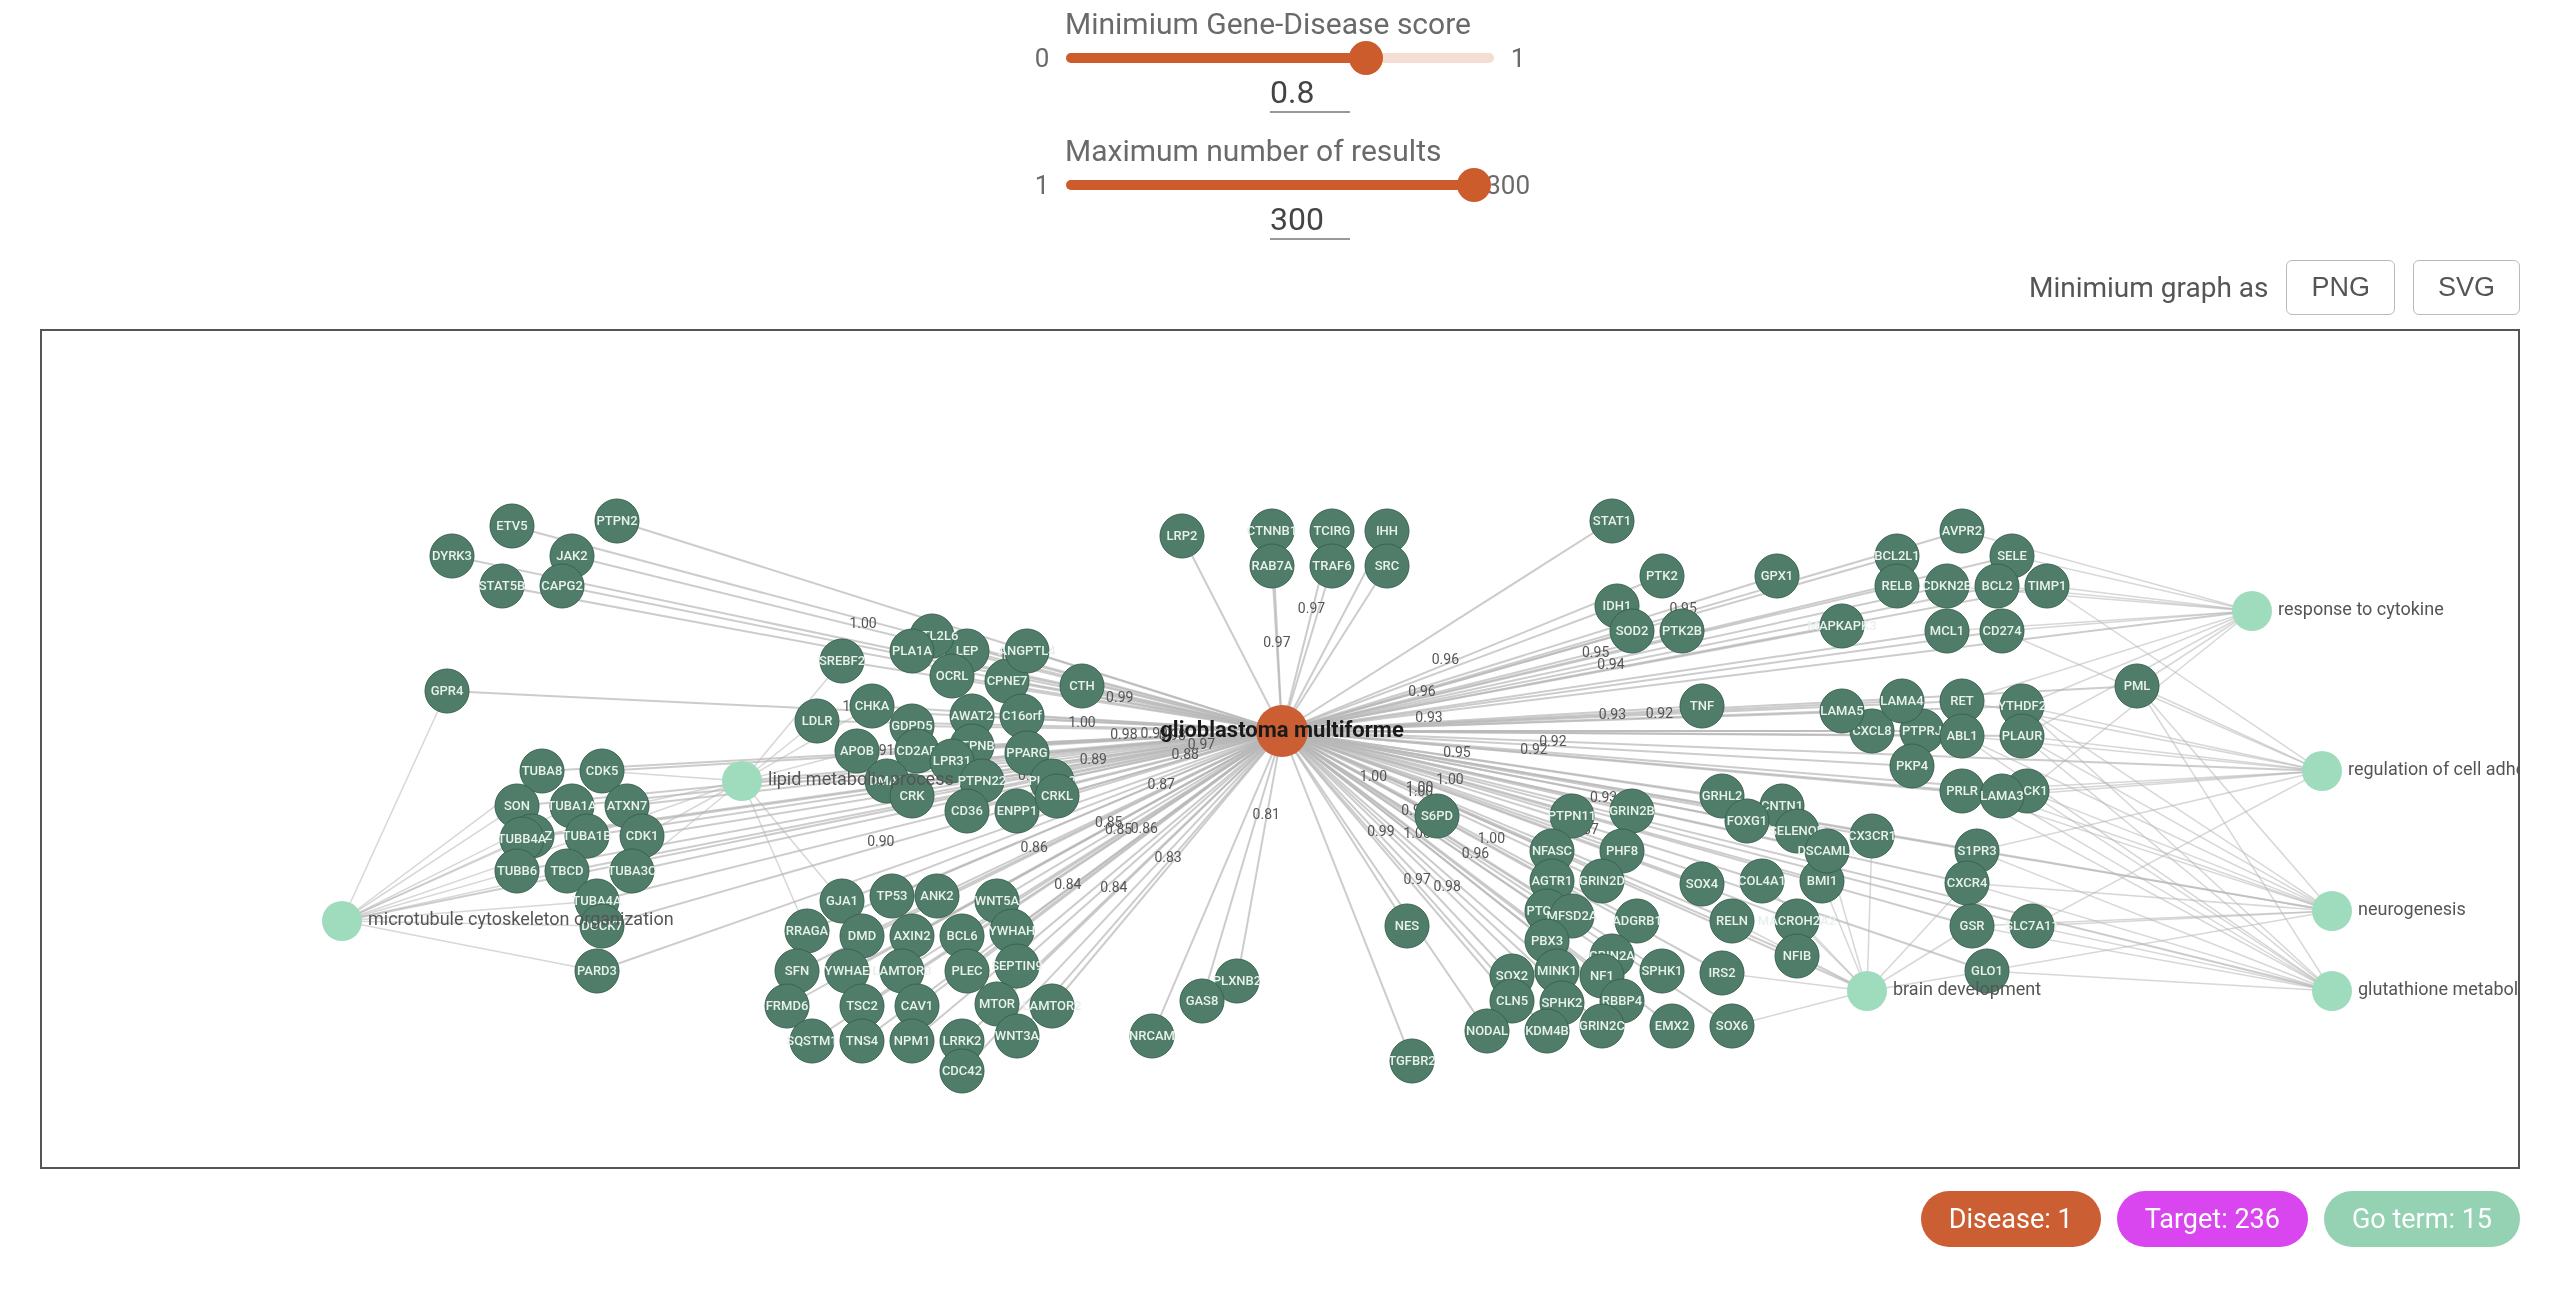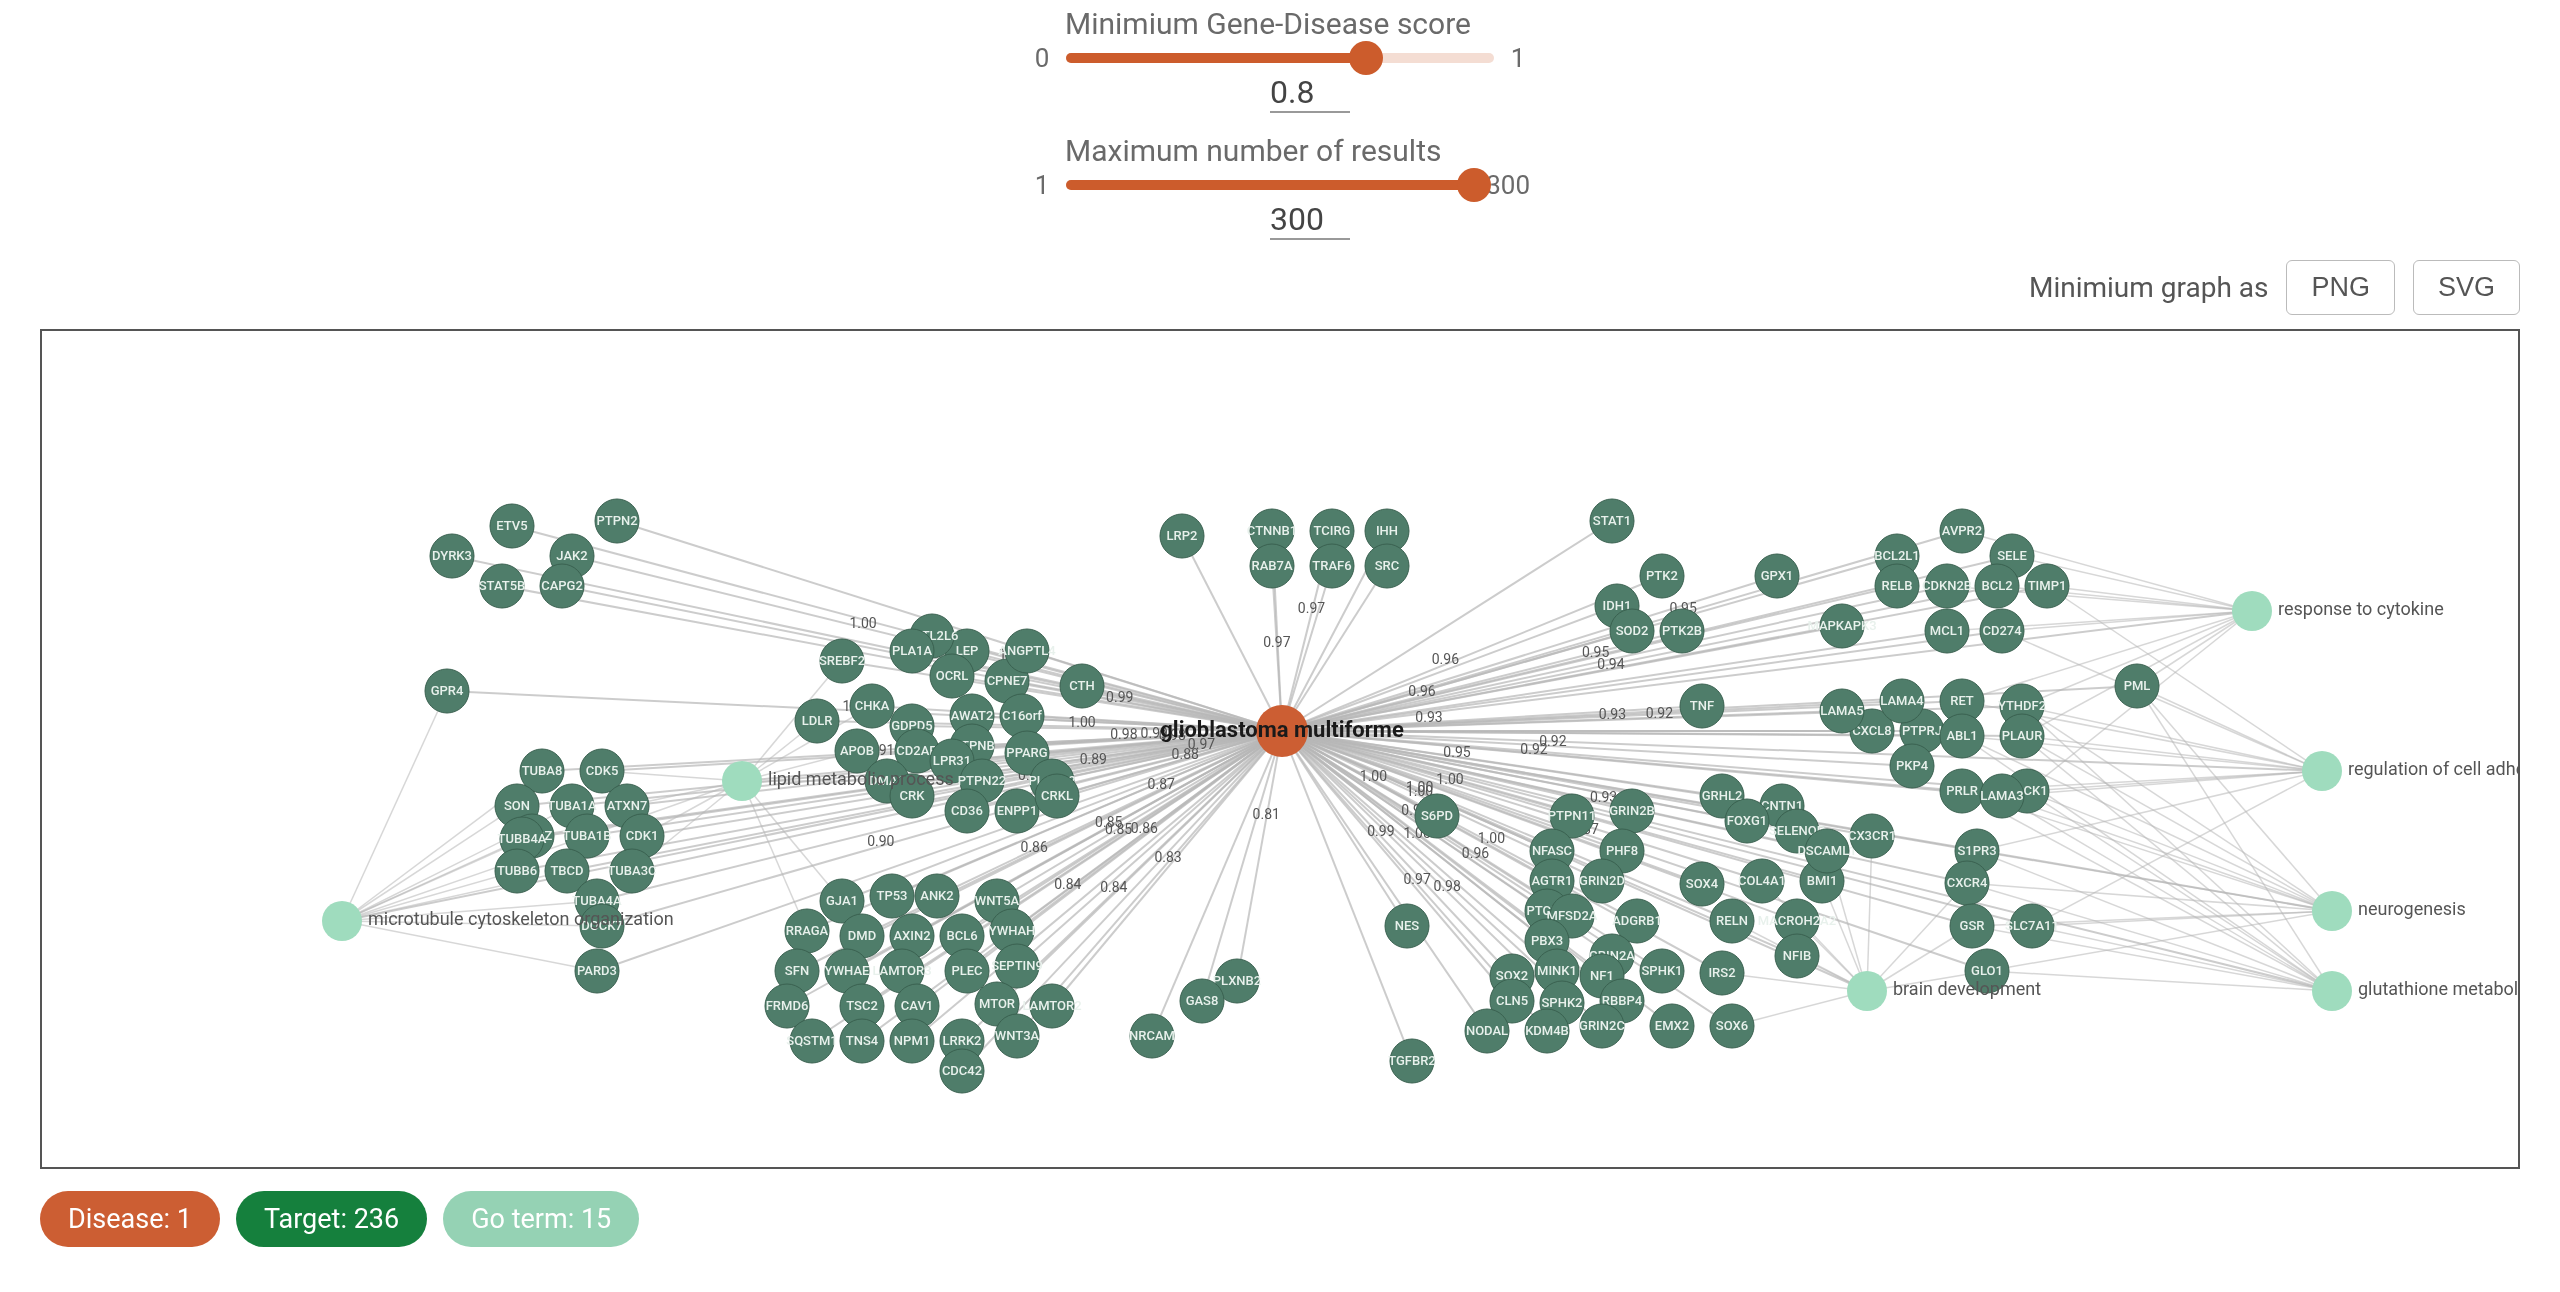--- a/index.html
+++ b/index.html
@@ -88,30 +88,31 @@
   height: 840px;
   overflow: hidden;
   position: relative;
 }
 .graph-box svg { display: block; }
 .footer {
   display: flex;
   justify-content: space-between;
   align-items: flex-end;
   margin-top: 22px;
+  flex-direction: column;
 }
 .badges { display: flex; gap: 16px; }
 .badge {
   padding: 12px 28px;
   border-radius: 999px;
   font-size: 27px;
   color: #fff;
 }
 .badge.disease { background: #cc5e33; }
-.badge.target { background: #15803d; }
+.badge.target { background: #d946ef; }
 .badge.goterm { background: #95d2b4; color: #fff; }
 .disclaimer {
   text-align: right;
   font-size: 25px;
   color: #6b6b6b;
   line-height: 1.45;
   max-width: 1500px;
 }
 </style>
 </head>

